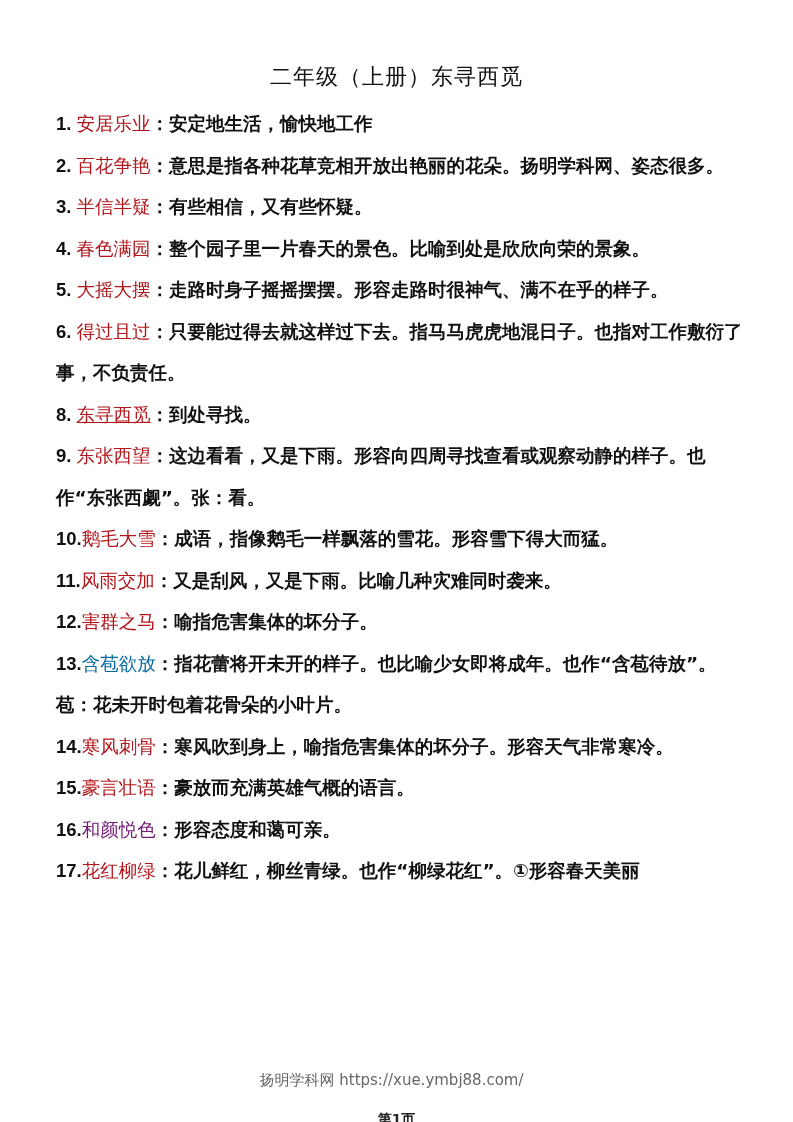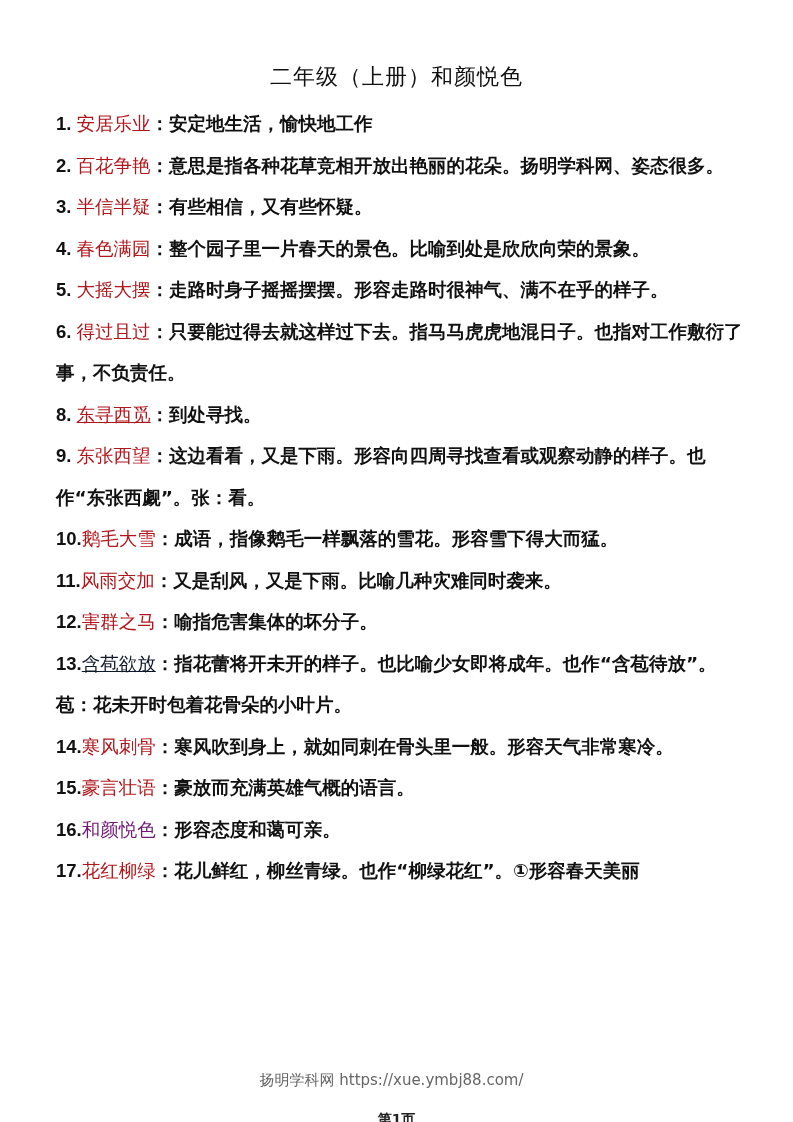--- a/index.html
+++ b/index.html
@@ -13,36 +13,36 @@
   .idiom { color: #b0161b; font-weight: normal; }
   .colon { font-weight: bold; }
   .footer { position: absolute; top: 1070px; left: 0; width: 783px; text-align: center; }
   .watermark { font-size: 15px; color: #666; font-family: "DejaVu Sans", sans-serif; }
   .pagenum { position: absolute; top: 1111px; left: 0; width: 793px; text-align: center;
              font-size: 14px; color: #222; font-family: "DejaVu Sans", sans-serif; font-weight: bold; }
 </style>
 </head>
 <body>
 
-<div class="title">二年级（上册）和颜悦色</div>
+<div class="title">二年级（上册）东寻西觅</div>
 
 <div class="entries" id="entries">
     <p class="entry"><span class="num">1. </span><span class="idiom" style="color: rgb(176, 22, 27);">安居乐业</span><span class="colon">：</span><span class="meaning">安定地生活，愉快地工作</span></p>
     <p class="entry"><span class="num">2. </span><span class="idiom" style="color: rgb(176, 22, 27);">百花争艳</span><span class="colon">：</span><span class="meaning">意思是指各种花草竞相开放出艳丽的花朵。扬明学科网、姿态很多。</span></p>
     <p class="entry"><span class="num">3. </span><span class="idiom" style="color: rgb(176, 22, 27);">半信半疑</span><span class="colon">：</span><span class="meaning">有些相信，又有些怀疑。</span></p>
     <p class="entry"><span class="num">4. </span><span class="idiom" style="color: rgb(176, 22, 27);">春色满园</span><span class="colon">：</span><span class="meaning">整个园子里一片春天的景色。比喻到处是欣欣向荣的景象。</span></p>
     <p class="entry"><span class="num">5. </span><span class="idiom" style="color: rgb(176, 22, 27);">大摇大摆</span><span class="colon">：</span><span class="meaning">走路时身子摇摇摆摆。形容走路时很神气、满不在乎的样子。</span></p>
     <p class="entry"><span class="num">6. </span><span class="idiom" style="color: rgb(176, 22, 27);">得过且过</span><span class="colon">：</span><span class="meaning">只要能过得去就这样过下去。指马马虎虎地混日子。也指对工作敷衍了事，不负责任。</span></p>
     <p class="entry"><span class="num">8. </span><span class="idiom" style="color: rgb(176, 22, 27); text-decoration: underline;">东寻西觅</span><span class="colon">：</span><span class="meaning">到处寻找。</span></p>
     <p class="entry"><span class="num">9. </span><span class="idiom" style="color: rgb(176, 22, 27);">东张西望</span><span class="colon">：</span><span class="meaning">这边看看，又是下雨。形容向四周寻找查看或观察动静的样子。也作“东张西觑”。张：看。</span></p>
     <p class="entry"><span class="num">10.</span><span class="idiom" style="color: rgb(176, 22, 27);">鹅毛大雪</span><span class="colon">：</span><span class="meaning">成语，指像鹅毛一样飘落的雪花。形容雪下得大而猛。</span></p>
     <p class="entry"><span class="num">11.</span><span class="idiom" style="color: rgb(176, 22, 27);">风雨交加</span><span class="colon">：</span><span class="meaning">又是刮风，又是下雨。比喻几种灾难同时袭来。</span></p>
     <p class="entry"><span class="num">12.</span><span class="idiom" style="color: rgb(176, 22, 27);">害群之马</span><span class="colon">：</span><span class="meaning">喻指危害集体的坏分子。</span></p>
-    <p class="entry"><span class="num">13.</span><span class="idiom" style="color: #0f172a; text-decoration: underline;">含苞欲放</span><span class="colon">：</span><span class="meaning">指花蕾将开未开的样子。也比喻少女即将成年。也作“含苞待放”。苞：花未开时包着花骨朵的小叶片。</span></p>
-    <p class="entry"><span class="num">14.</span><span class="idiom" style="color: rgb(176, 22, 27);">寒风刺骨</span><span class="colon">：</span><span class="meaning">寒风吹到身上，就如同刺在骨头里一般。形容天气非常寒冷。</span></p>
+    <p class="entry"><span class="num">13.</span><span class="idiom" style="color: #0369a1;">含苞欲放</span><span class="colon">：</span><span class="meaning">指花蕾将开未开的样子。也比喻少女即将成年。也作“含苞待放”。苞：花未开时包着花骨朵的小叶片。</span></p>
+    <p class="entry"><span class="num">14.</span><span class="idiom" style="color: rgb(176, 22, 27);">寒风刺骨</span><span class="colon">：</span><span class="meaning">寒风吹到身上，喻指危害集体的坏分子。形容天气非常寒冷。</span></p>
     <p class="entry"><span class="num">15.</span><span class="idiom" style="color: rgb(176, 22, 27);">豪言壮语</span><span class="colon">：</span><span class="meaning">豪放而充满英雄气概的语言。</span></p>
     <p class="entry"><span class="num">16.</span><span class="idiom" style="color: #701a75;">和颜悦色</span><span class="colon">：</span><span class="meaning">形容态度和蔼可亲。</span></p>
     <p class="entry"><span class="num">17.</span><span class="idiom" style="color: rgb(176, 22, 27);">花红柳绿</span><span class="colon">：</span><span class="meaning">花儿鲜红，柳丝青绿。也作“柳绿花红”。①形容春天美丽</span></p>
   </div>
 
 <div class="footer">
   <span class="watermark">扬明学科网 https://xue.ymbj88.com/</span>
 </div>
 <div class="pagenum">第1页</div>
 

